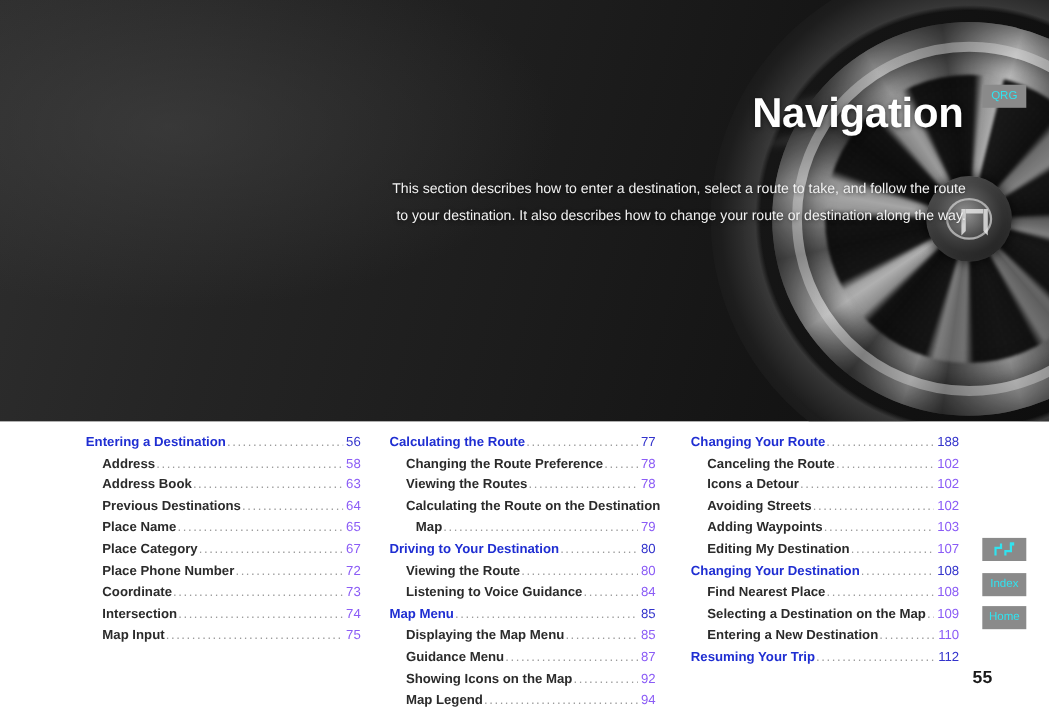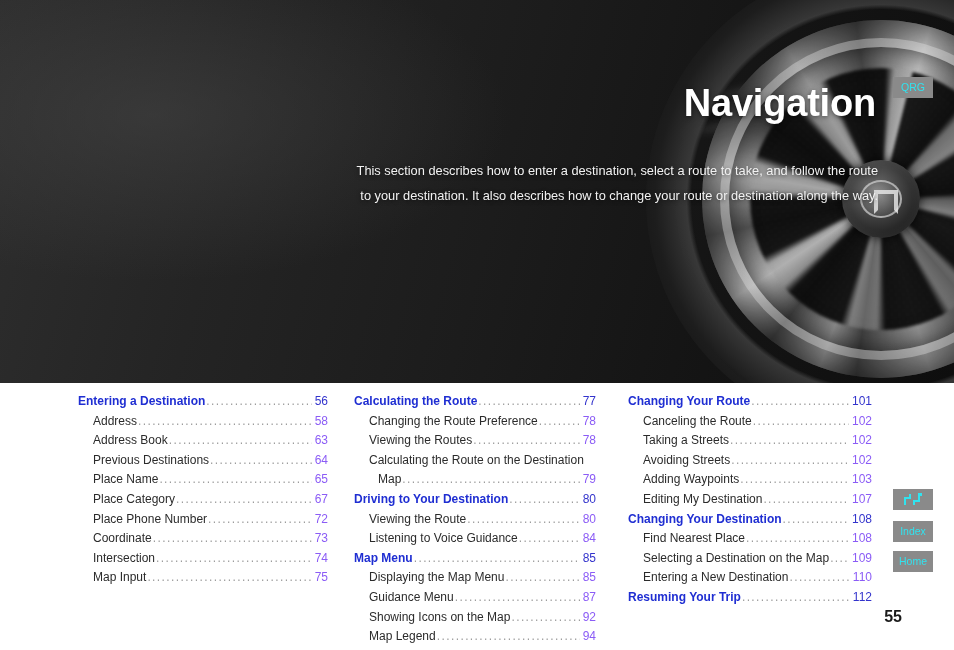--- a/index.html
+++ b/index.html
@@ -212,20 +212,21 @@
   .entry {
     display: flex;
     align-items: flex-start;
     width: 100%;
     line-height: 19.6px;
     white-space: nowrap;
   }
   .entry .label {
     font-size: 12px;
     color: #2b2b2b;
+    font-weight: bold;
   }
   .entry .dots {
     flex: 1 1 auto;
     overflow: hidden;
     white-space: nowrap;
     color: #9b9b9b;
     font-size: 12px;
     letter-spacing: 1.4px;
     margin: 0 1px;
   }
@@ -416,29 +417,29 @@
         <div class="entry sub">
           <span class="label">FM Traffic</span>
           <span class="dots">.........................................................................................</span>
           <span class="pg">99</span>
         </div>
       </div>
     <div class="col col-3">
         <div class="entry head">
           <span class="label">Changing Your Route</span>
           <span class="dots">.........................................................................................</span>
-          <span class="pg">101</span>
+          <span class="pg">188</span>
         </div>
         <div class="entry sub">
           <span class="label">Canceling the Route</span>
           <span class="dots">.........................................................................................</span>
           <span class="pg">102</span>
         </div>
         <div class="entry sub">
-          <span class="label">Taking a Streets</span>
+          <span class="label">Icons a Detour</span>
           <span class="dots">.........................................................................................</span>
           <span class="pg">102</span>
         </div>
         <div class="entry sub">
           <span class="label">Avoiding Streets</span>
           <span class="dots">.........................................................................................</span>
           <span class="pg">102</span>
         </div>
         <div class="entry sub">
           <span class="label">Adding Waypoints</span>

